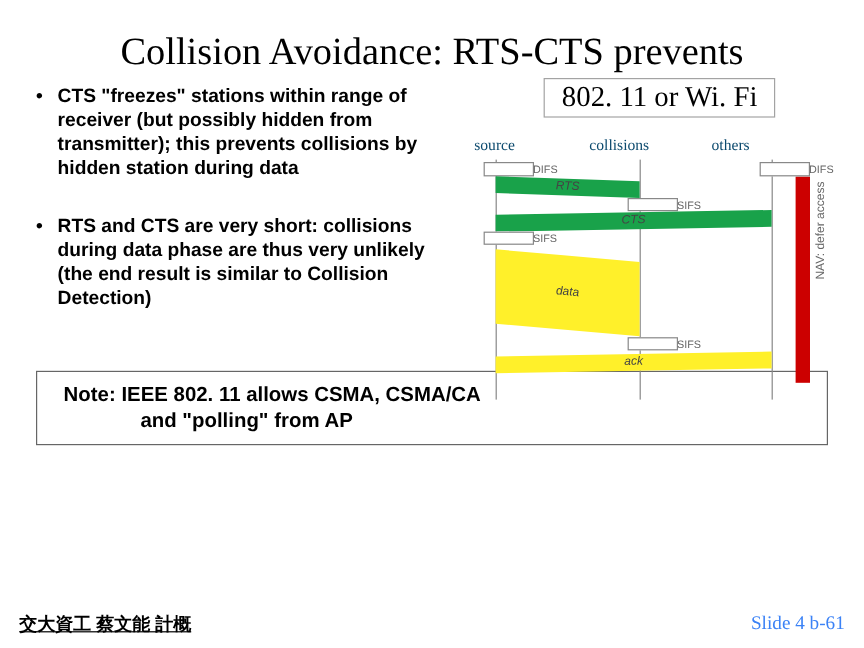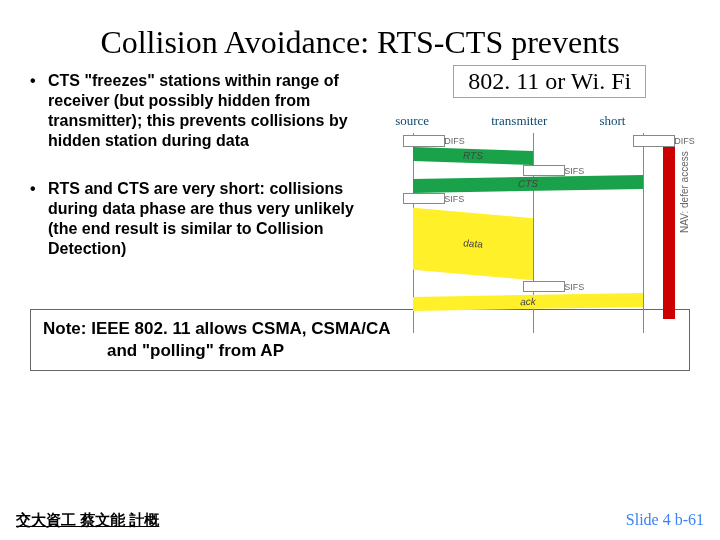--- a/index.html
+++ b/index.html
@@ -129,21 +129,21 @@
     text-align: center;
     line-height: 14px;
   }
   .rts { left: 40px; top: 16px; width: 120px; background: #19a24a; transform: skewY(2deg); }
   .cts { left: 40px; top: 44px; width: 230px; background: #19a24a; transform: skewY(-1deg); }
   .data-bar { left: 40px; top: 80px; width: 120px; height: 62px; background: #fff02a; transform: skewY(5deg); line-height: 62px; }
   .ack { left: 40px; top: 162px; width: 230px; background: #fff02a; transform: skewY(-1deg); }
   .note-box {
     margin: 22px 30px 0 30px;
     border: 1px solid #666;
-    padding: 8px 12px;
+    padding: 8px 22px;
     font-family: Verdana, Arial, sans-serif;
     font-size: 17px;
     font-weight: bold;
     line-height: 1.3;
   }
   .note-indent { padding-left: 64px; display: block; }
   .footer {
     position: absolute;
     bottom: 10px;
     left: 0;
@@ -173,22 +173,22 @@
     <div class="bullet">
       <span class="dot">•</span>
       <span>RTS and CTS are very short: collisions during data phase are thus very unlikely (the end result is similar to Collision Detection)</span>
     </div>
   </div>
   <div class="right-col">
     <div class="badge">802. 11 or Wi. Fi</div>
     <div class="diagram">
       <div class="diag-labels">
         <span>source</span>
-        <span>transmitter</span>
-        <span>short</span>
+        <span>collisions</span>
+        <span>others</span>
       </div>
       <div class="timeline">
         <div class="vline v1"></div>
         <div class="vline v2"></div>
         <div class="vline v3"></div>
         <div class="nav-bar"></div>
         <div class="nav-text">NAV: defer access</div>
         <div class="box difs1">DIFS</div>
         <div class="box difs2">DIFS</div>
         <div class="bar rts">RTS</div>

